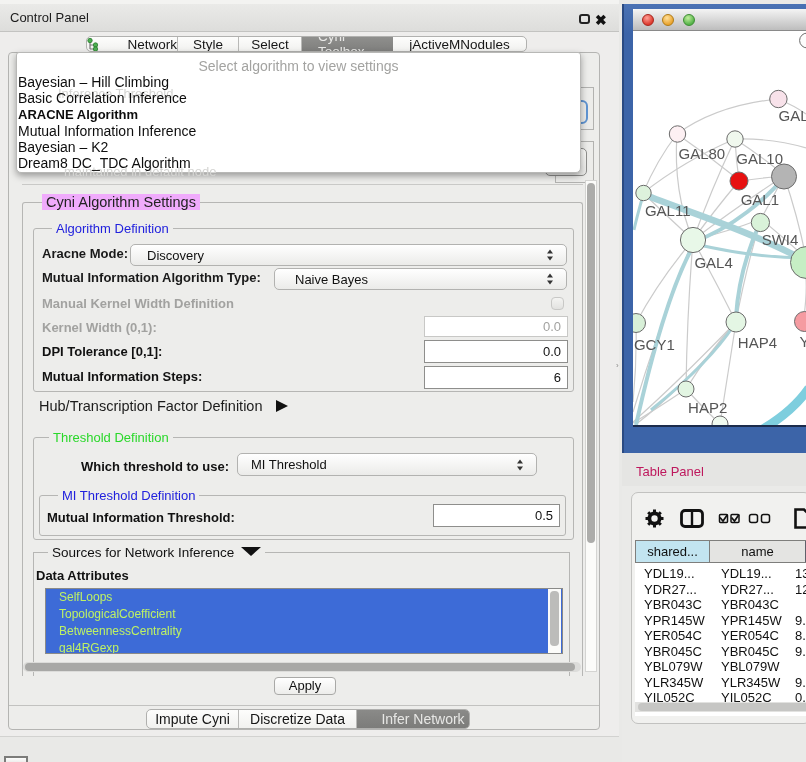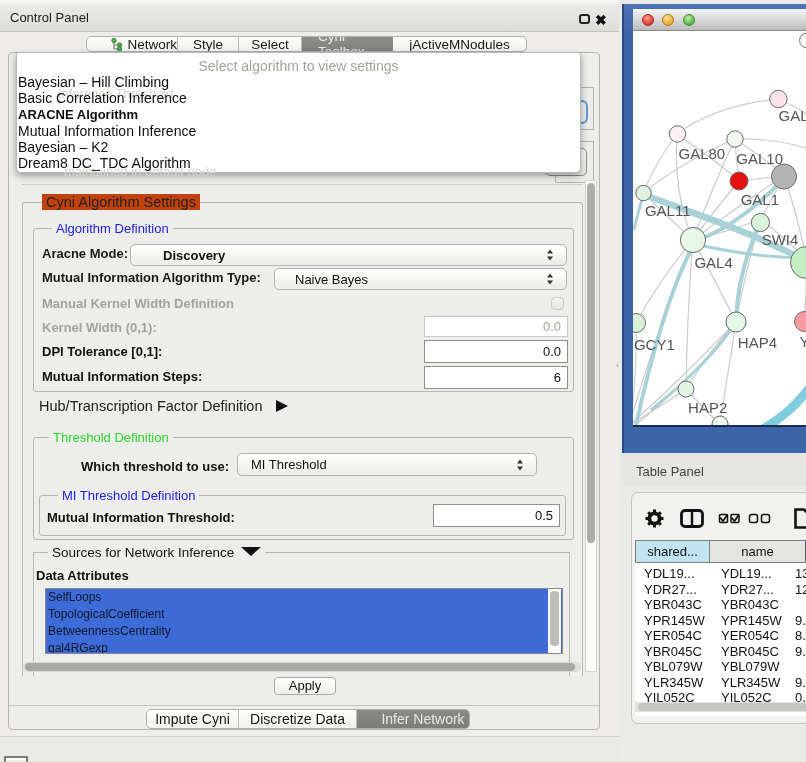--- a/index.html
+++ b/index.html
@@ -15,21 +15,21 @@
 <div class="abs" id="leftwin" style="left:0;top:0;width:619px;height:737px;background:#eeedec;">
 
   <div class="abs" style="left:0;top:0;width:619px;height:4px;background:#f3f3f1;"></div>
   <div class="abs" style="left:0;top:4px;width:619px;height:28px;background:linear-gradient(#eaeae8,#dddddb);border-bottom:1px solid #c3c3c1;">
     <div class="abs" style="left:10px;top:6px;font-size:13px;color:#1c1c1c;">Control Panel</div>
     <div class="abs" style="left:579px;top:10px;width:11px;height:10px;border:2px solid #222;border-radius:3px;"></div>
     <div class="abs" style="left:595px;top:8px;font-size:14px;font-weight:bold;color:#111;">✖</div>
   </div>
 
   <div class="abs" id="tabbar" style="left:86px;top:36px;width:441px;height:16px;border:1px solid #b1b1af;border-radius:5px;background:linear-gradient(#fdfdfc,#f1f1ef);font-size:13.5px;color:#161616;display:flex;overflow:hidden;">
-    <div style="width:91px;border-right:1px solid #b9b9b7;display:flex;align-items:center;justify-content:flex-end;">
+    <div style="width:91px;border-right:1px solid #b9b9b7;display:flex;align-items:center;justify-content:space-between;">
       <svg width="13" height="13" viewBox="0 0 13 13" style="margin-right:3px;">
         <line x1="3" y1="3" x2="3" y2="11" stroke="#777" stroke-width="1.2"></line>
         <line x1="3" y1="7" x2="8" y2="7" stroke="#777" stroke-width="1.2"></line>
         <line x1="3" y1="11" x2="8" y2="11" stroke="#777" stroke-width="1.2"></line>
         <circle cx="3" cy="2.5" r="2.2" fill="#4caf50" stroke="#2a7a2e" stroke-width="0.8"></circle>
         <circle cx="8.5" cy="7" r="2.2" fill="#4caf50" stroke="#2a7a2e" stroke-width="0.8"></circle>
         <circle cx="8.5" cy="11" r="2.2" fill="#4caf50" stroke="#2a7a2e" stroke-width="0.8"></circle>
       </svg>
       <span>Network</span>
     </div>
@@ -45,28 +45,28 @@
   <div class="abs" style="left:555px;top:100px;width:33px;height:24px;border:2px solid #5f94d2;border-radius:6px;"></div>
   <div class="abs" style="left:555px;top:141px;width:39px;height:42px;border:1px solid #b2b2b0;background:#ececea;"></div>
   <div class="abs" style="left:545px;top:148px;width:42px;height:28px;border:1.5px solid #8e8e8c;border-radius:5px;background:linear-gradient(#fbfbf9,#e9e9e7);"></div>
 
   <div class="abs" style="left:585px;top:180px;width:12px;height:492px;background:#fbfbf9;border:1px solid #d4d4d2;"></div>
   <div class="abs" style="left:587px;top:183px;width:8px;height:360px;background:#acacaa;border-radius:4px;"></div>
 
   <div class="abs" style="left:22px;top:184px;width:561px;height:1px;background:#c9c9c7;"></div>
 
   <div class="abs" style="left:22px;top:202px;width:561px;height:474px;border:1px solid #b6b6b4;border-bottom:none;border-radius:3px 3px 0 0;"></div>
-  <div class="abs" style="left:42px;top:194px;background:#c2410c;padding:0 4px;font-size:14.5px;color:#222;">Cyni Algorithm Settings</div>
+  <div class="abs" style="left:42px;top:194px;background:#f0abfc;padding:0 4px;font-size:14.5px;color:#222;">Cyni Algorithm Settings</div>
 
   <div class="abs" style="left:33px;top:228px;width:541px;height:164px;border:1px solid #b6b6b4;border-radius:3px;"></div>
   <div class="abs" style="left:52px;top:221px;background:#ededeb;padding:0 4px;font-size:13px;color:#2121dd;">Algorithm Definition</div>
 
   <div class="abs" style="left:42px;top:246px;font-size:13px;font-weight:bold;color:#191919;">Aracne Mode:</div>
   <div class="abs combo" style="left:130px;top:244px;width:437px;height:22px;">
-    <span style="margin-left:32px;font-weight:bold;">Discovery</span>
+    <span style="margin-left:16px;">Discovery</span>
       <svg class="arr" viewBox="0 0 8 12">
         <path d="M 4 0.5 L 7 4.5 H 1 Z" fill="#333"></path>
         <path d="M 4 11.5 L 7 7.5 H 1 Z" fill="#333"></path>
       </svg>
   </div>
 
   <div class="abs" style="left:42px;top:270px;font-size:13px;font-weight:bold;color:#191919;">Mutual Information Algorithm Type:</div>
   <div class="abs combo" style="left:274px;top:268px;width:293px;height:22px;">
     <span style="margin-left:20px;">Naive Bayes</span>
       <svg class="arr" viewBox="0 0 8 12">
@@ -107,21 +107,21 @@
 
   <div class="abs" style="left:47px;top:510px;font-size:13px;font-weight:bold;color:#111;">Mutual Information Threshold:</div>
   <div class="abs" style="left:433px;top:504px;width:127px;height:23px;border:1px solid #8e8e8c;background:#fff;font-size:13px;color:#111;text-align:right;line-height:21px;padding-right:6px;">0.5</div>
 
   <div class="abs" style="left:33px;top:552px;width:537px;height:124px;border:1px solid #b6b6b4;border-bottom:none;"></div>
   <div class="abs" style="left:48px;top:545px;background:#ededeb;padding:0 4px;font-size:13.5px;color:#111;">Sources for Network Inference <span style="display:inline-block;width:0;height:0;border-top:9px solid #111;border-left:10px solid transparent;border-right:10px solid transparent;vertical-align:1px;margin-left:3px;"></span></div>
 
   <div class="abs" style="left:36px;top:568px;font-size:13px;font-weight:bold;color:#111;">Data Attributes</div>
 
   <div class="abs" style="left:45px;top:588px;width:518px;height:66px;background:#3d6bd7;border:1px solid #8a8a88;overflow:hidden;">
-    <div style="font-size:12px;color:#0f172a;padding-left:2px;line-height:17px;">SelfLoops<br>TopologicalCoefficient<br>BetweennessCentrality<br>gal4RGexp</div>
+    <div style="font-size:12px;color:#bef264;padding-left:13px;line-height:17px;">SelfLoops<br>TopologicalCoefficient<br>BetweennessCentrality<br>gal4RGexp</div>
     <div class="abs" style="right:1px;top:0;width:13px;height:64px;background:#fbfbf9;"></div>
     <div class="abs" style="right:3px;top:2px;width:9px;height:55px;background:#bcbcba;border-radius:4px;"></div>
   </div>
 
   <div class="abs" style="left:23px;top:662px;width:558px;height:10px;background:#dcdcda;border-radius:5px;"></div>
   <div class="abs" style="left:25px;top:663px;width:550px;height:8px;background:#a8a8a6;border-radius:4px;"></div>
 
   <div class="abs" style="left:274px;top:677px;width:62px;height:18px;border:1px solid #a9a9a7;border-radius:4px;background:linear-gradient(#ffffff,#ededeb);font-size:13px;color:#111;text-align:center;line-height:16px;">Apply</div>
 
   <div class="abs" style="left:9px;top:705px;width:590px;height:1px;background:#c2c2c0;"></div>
@@ -235,21 +235,21 @@
         <text x="104.8" y="316">HAP4</text>
         <text x="166.5" y="315">Y</text>
         <text x="55.1" y="381">HAP2</text>
       </g>
     </svg>
   </div>
   <div class="abs" style="left:0;top:416px;width:173px;height:2px;background:#1c2c4c;"></div>
 </div>
 
 <div class="abs" style="left:622px;top:453px;width:184px;height:33px;background:#e5e5e3;">
-  <div style="margin-left:14px;margin-top:11px;font-size:13px;color:#404040;">Table Panel</div>
+  <div style="margin-left:14px;margin-top:11px;font-size:13px;color:#be185d;">Table Panel</div>
 </div>
 <div class="abs" style="left:622px;top:486px;width:184px;height:276px;background:#eaeae8;"></div>
 
 <div class="abs" style="left:631px;top:492px;width:180px;height:232px;border:1px solid #c2c2c0;border-radius:7px;background:#f1f1ef;overflow:hidden;">
 
   <svg class="abs" style="left:0;top:0;" width="175" height="45" viewBox="0 0 175 45">
     <g fill="#111">
       <g stroke="#111" stroke-width="5">
         <circle cx="22.5" cy="25.5" r="4.5" fill="none"></circle>
       </g>

